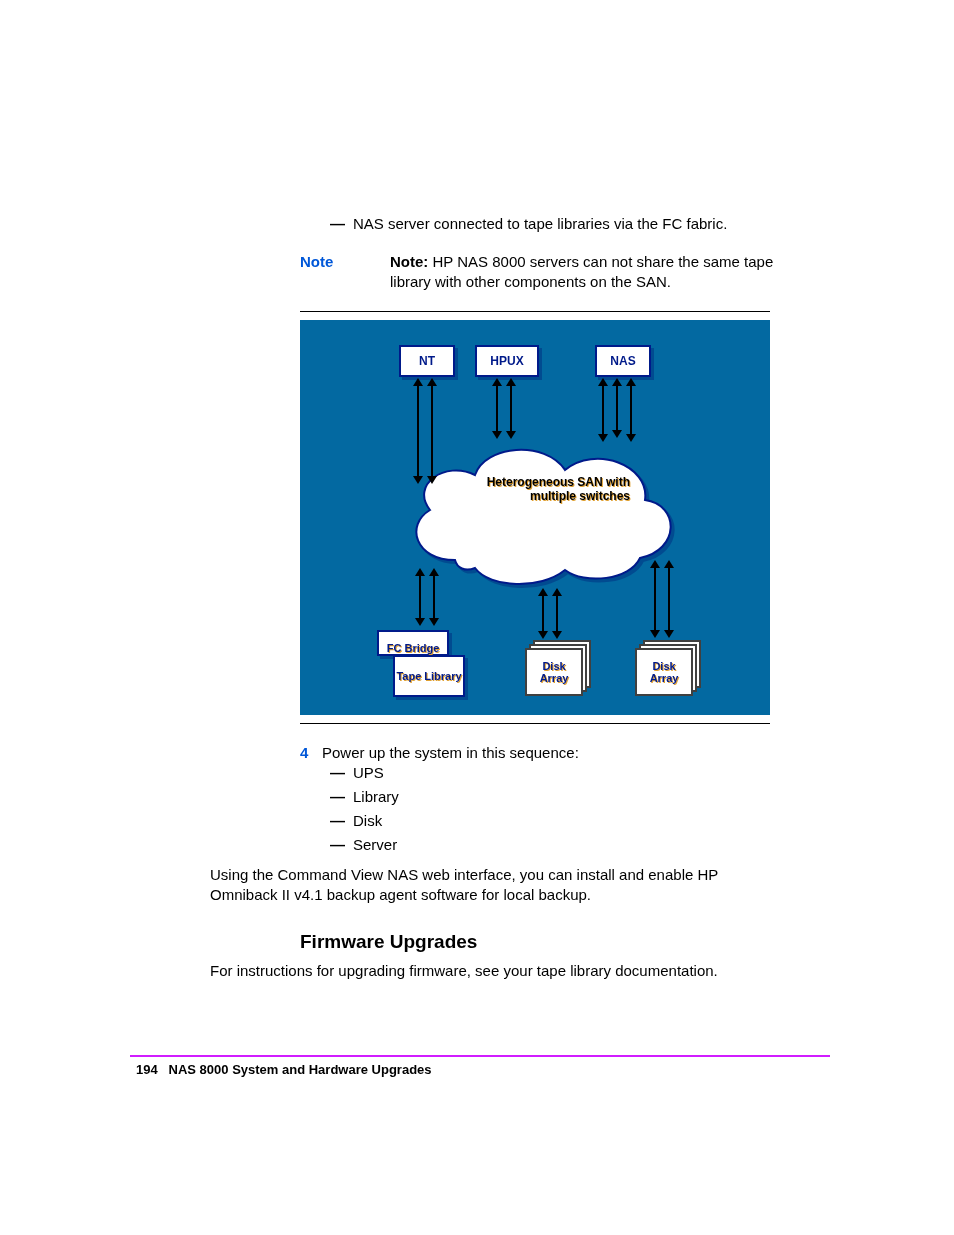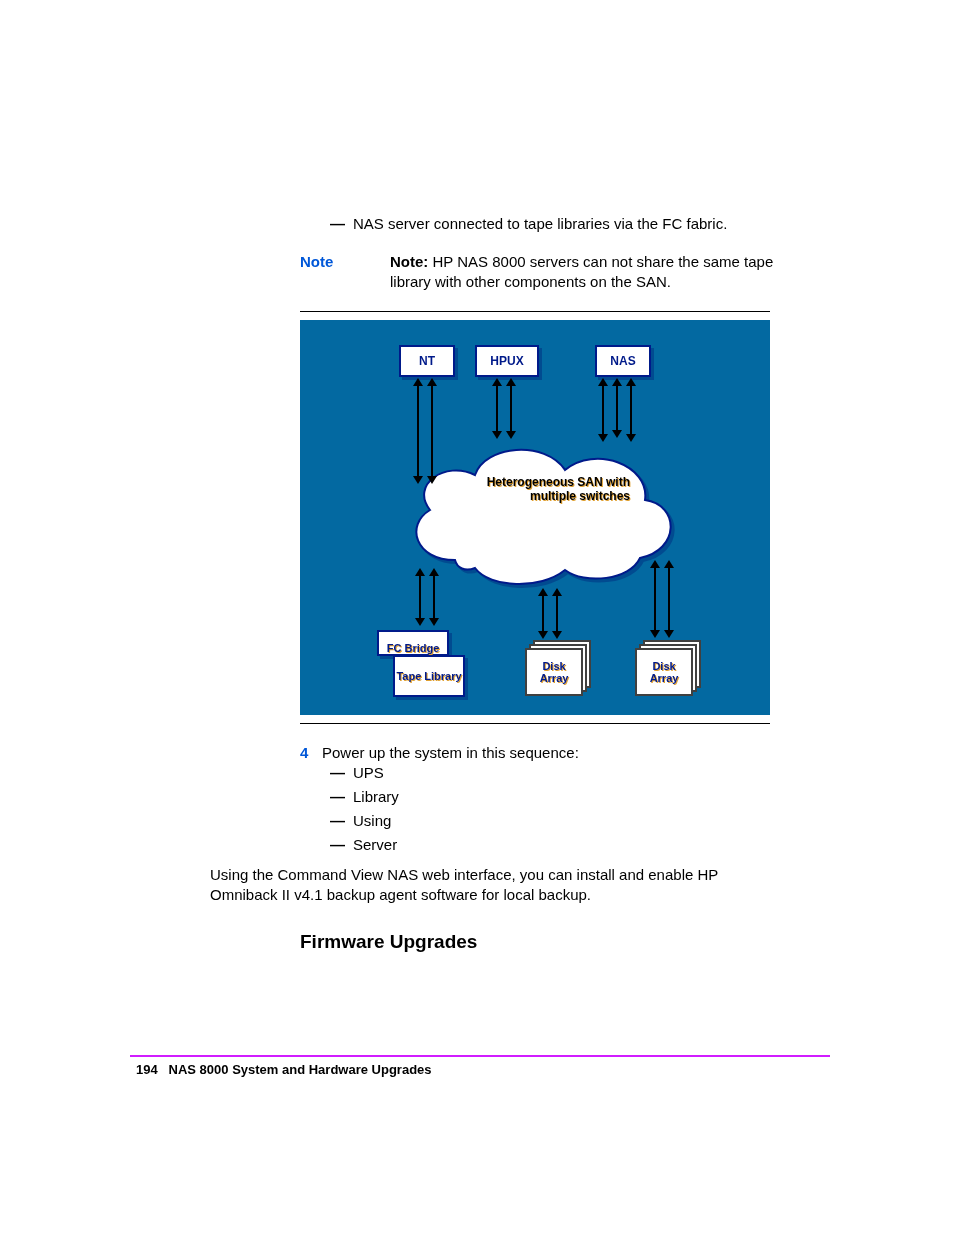--- a/index.html
+++ b/index.html
@@ -349,30 +349,31 @@
     <div class="row">
         <span class="dash">—</span>
         <span>UPS</span>
       </div>
     <div class="row">
         <span class="dash">—</span>
         <span>Library</span>
       </div>
     <div class="row">
         <span class="dash">—</span>
-        <span>Using</span>
+        <span>Disk</span>
       </div>
     <div class="row">
         <span class="dash">—</span>
         <span>Server</span>
       </div>
   </div>
 
   <div class="para">Using the Command View NAS web interface, you can install and enable HP Omniback II v4.1 backup agent software for local backup.</div>
 
   <div class="heading2">Firmware Upgrades</div>
+  <div class="para">For instructions for upgrading firmware, see your tape library documentation.</div>
 
 </div>
 
 <div class="footer-rule"></div>
 <div class="footer-text">
   <span>194</span>&nbsp;&nbsp;&nbsp;<span>NAS 8000 System and Hardware Upgrades</span>
 </div>
 
 </body></html>

